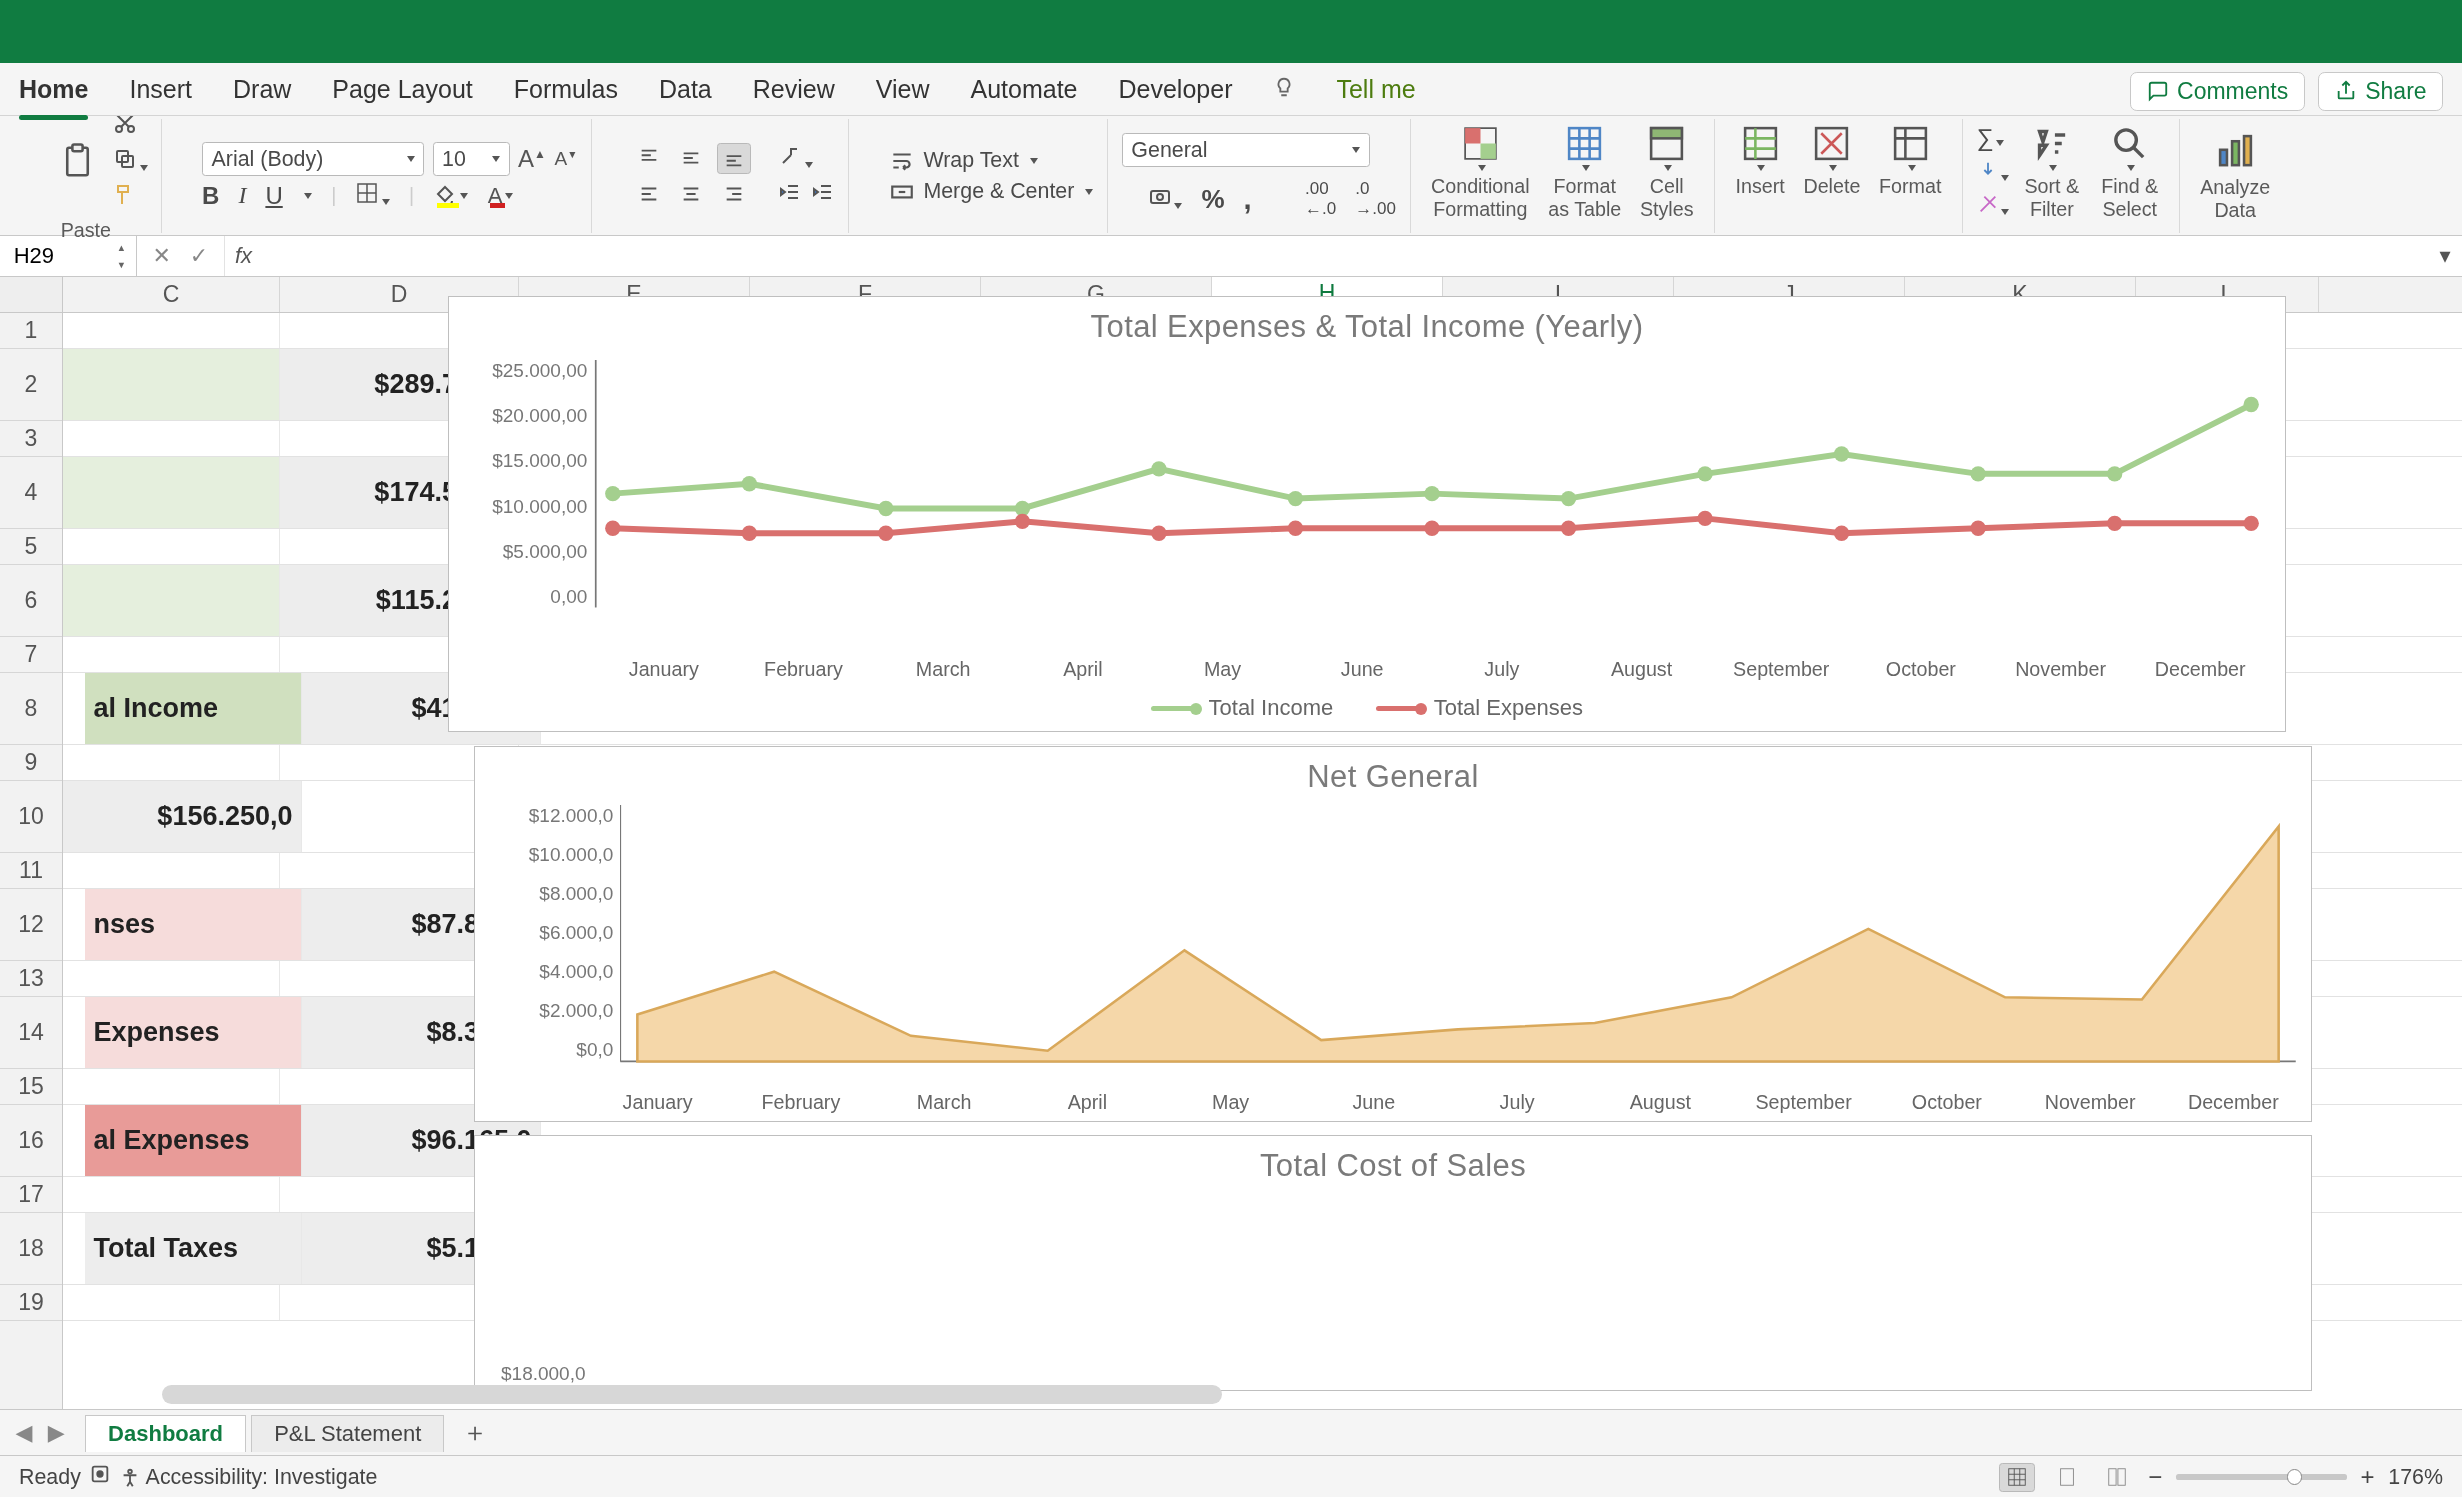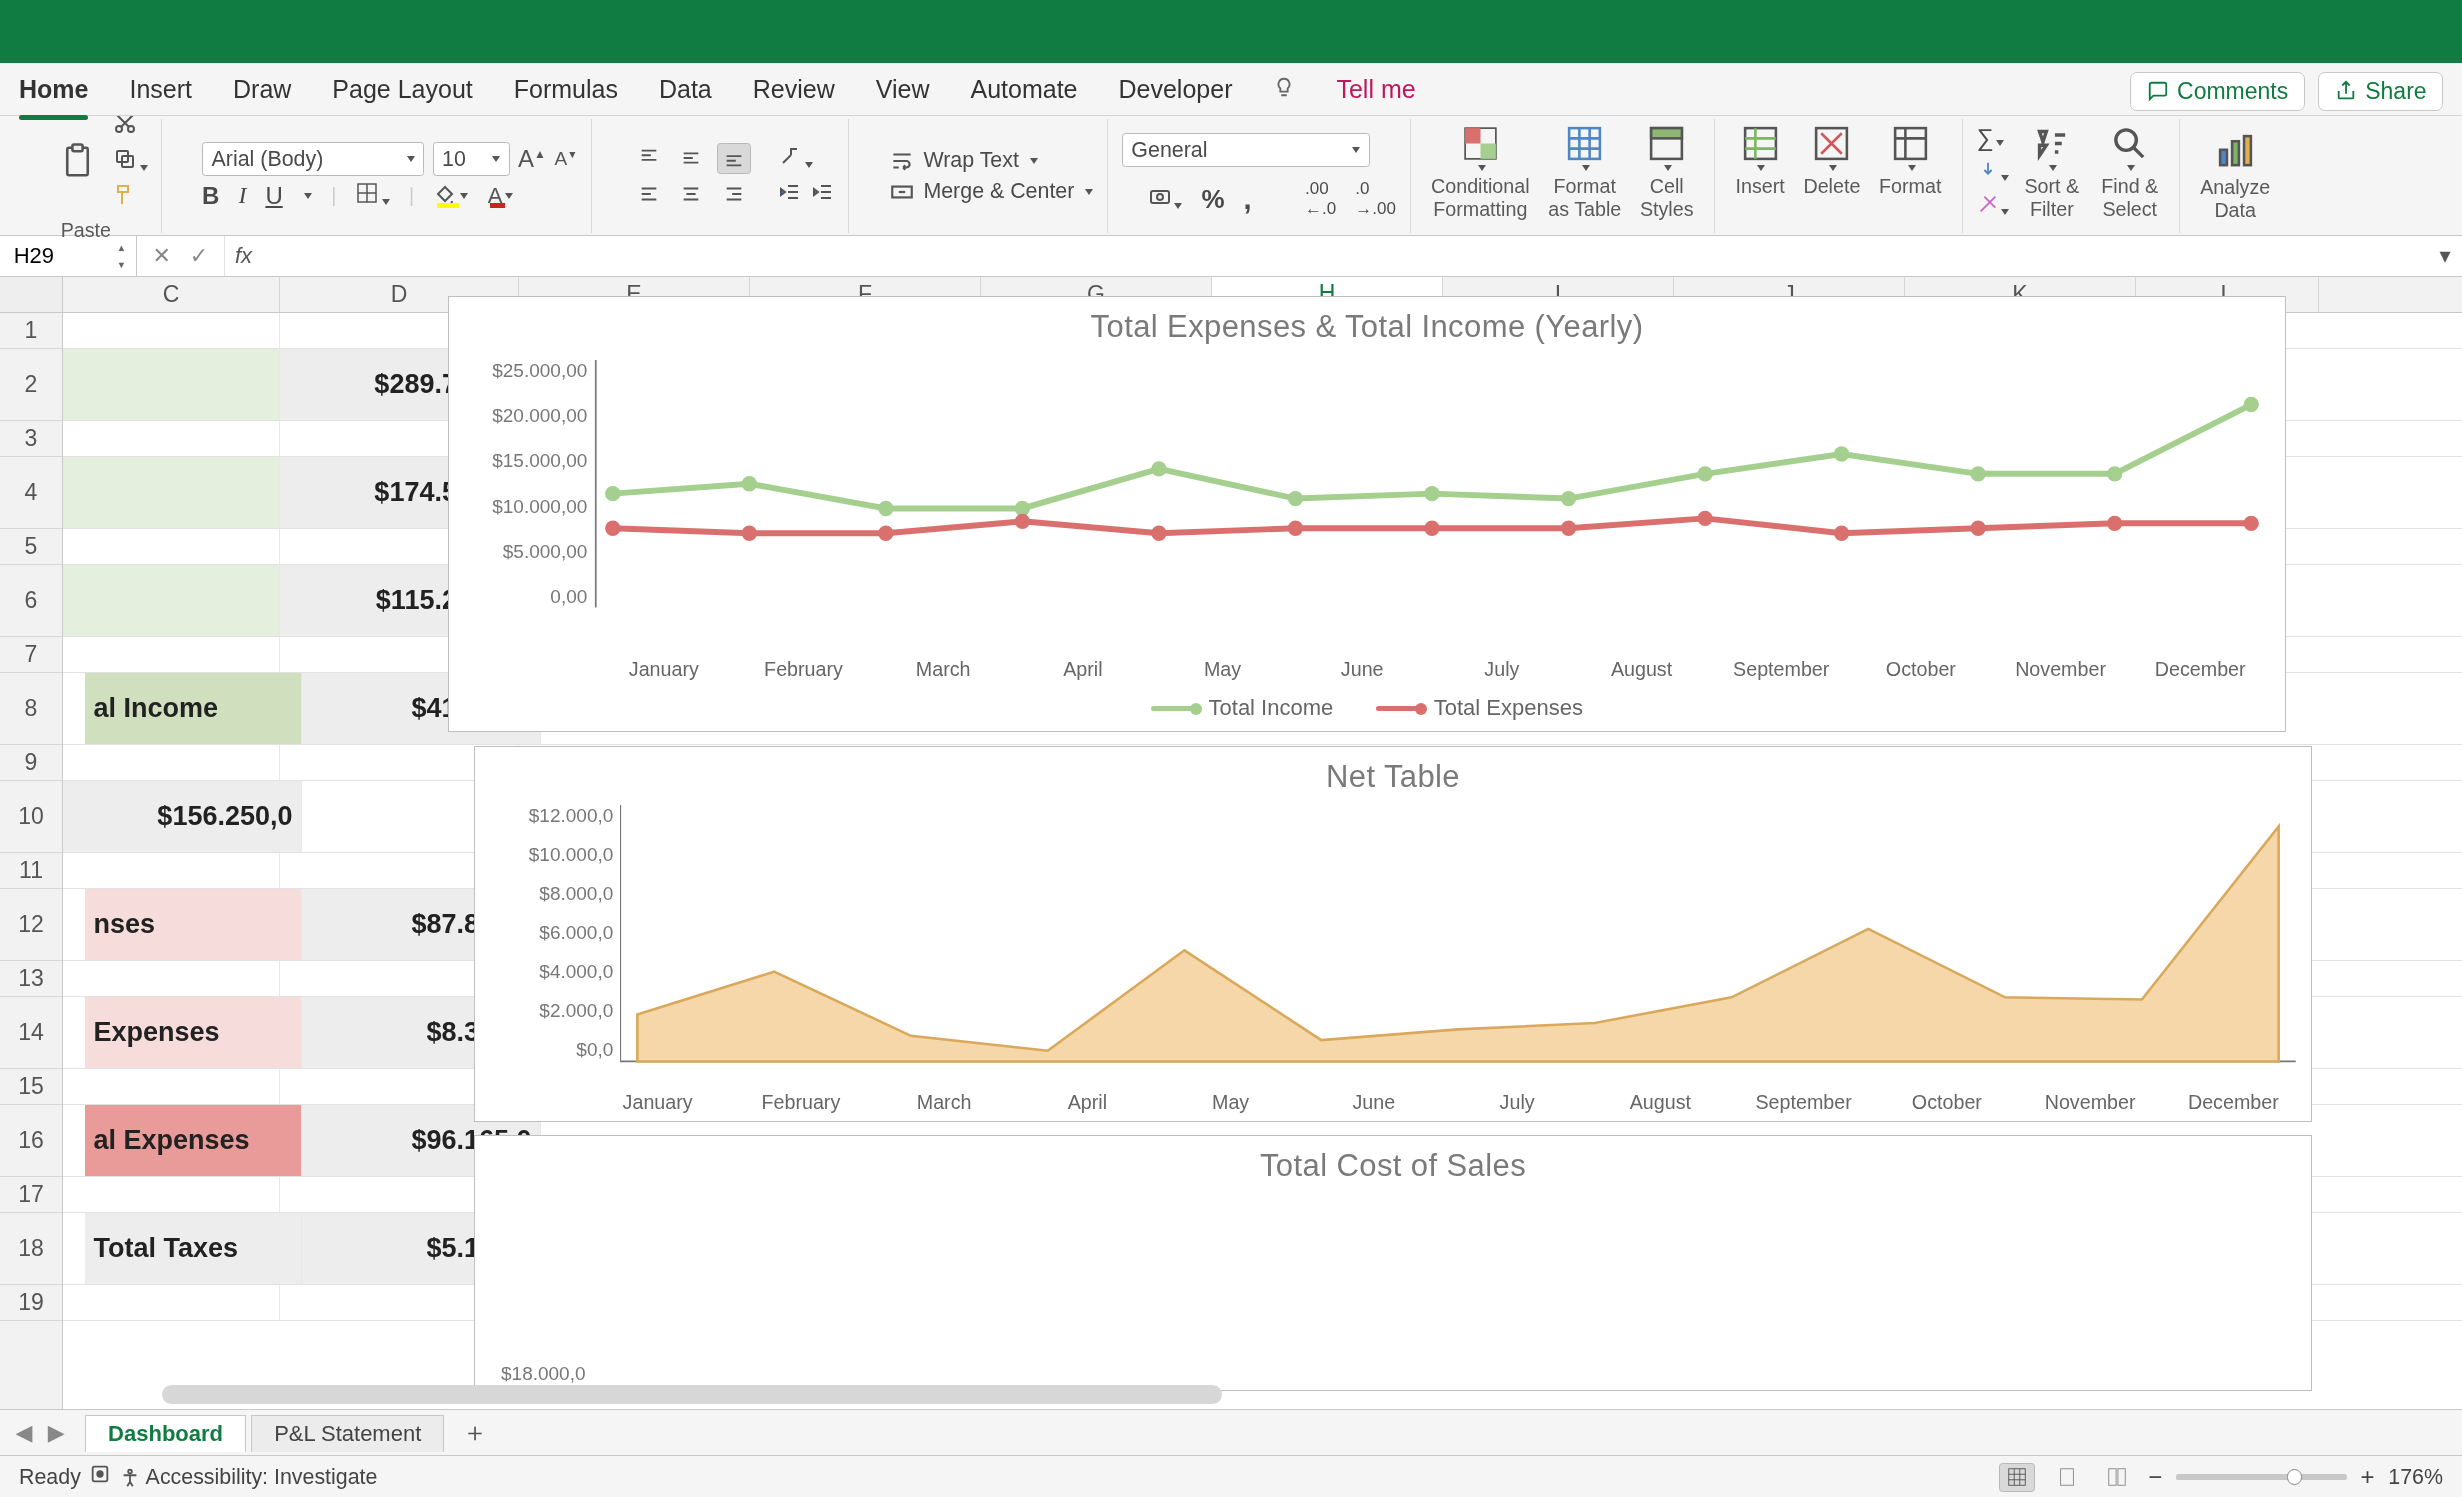--- a/index.html
+++ b/index.html
@@ -112,21 +112,21 @@
   <span class="tab">Data</span>
   <span class="tab">Review</span>
   <span class="tab">View</span>
   <span class="tab">Automate</span>
   <span class="tab">Developer</span>
   <span style="color:#666">
     <svg width="22" height="22" viewBox="0 0 24 24" fill="none" stroke="#666" stroke-width="2">
         <path d="M9 21h6M10 17h4M12 3a6 6 0 0 0-4 10.5V17h8v-3.5A6 6 0 0 0 12 3z"></path>
       </svg>
   </span>
-  <span class="tab" style="color:#be185d">Tell me</span>
+  <span class="tab" style="color:#4d7c0f">Tell me</span>
   <div class="ribbon-right">
     <div class="pill green">
       <svg viewBox="0 0 24 24" fill="none" stroke="#107c41" stroke-width="2">
           <path d="M21 15a2 2 0 0 1-2 2H7l-4 4V5a2 2 0 0 1 2-2h14a2 2 0 0 1 2 2z"></path>
         </svg>
       <span>Comments</span>
     </div>
     <div class="pill green">
       <svg viewBox="0 0 24 24" fill="none" stroke="#107c41" stroke-width="2">
           <path d="M4 12v7a1 1 0 0 0 1 1h14a1 1 0 0 0 1-1v-7M16 6l-4-4-4 4M12 2v13"></path>
@@ -572,21 +572,21 @@
         <span>November</span>
         <span>December</span>
       </div>
     <div class="legend" style="bottom:10.3px">
       <span><span class="line" style="background:#a4cf8e"></span><span class="dot" style="background:#a4cf8e"></span><span>Total Income</span></span>
       <span><span class="line" style="background:#d9706e"></span><span class="dot" style="background:#d9706e"></span><span>Total Expenses</span></span>
     </div>
   </div>
 
   <div class="chartbox" style="left:474px;top:469px;width:1838px;height:376px">
-    <div class="chart-title">Net Table</div>
+    <div class="chart-title">Net General</div>
     <div class="ylabels" id="yl2" style="top:58px;height:256px;width:128px">
         <div>$12.000,0</div>
         <div>$10.000,0</div>
         <div>$8.000,0</div>
         <div>$6.000,0</div>
         <div>$4.000,0</div>
         <div>$2.000,0</div>
         <div>$0,0</div>
       </div>
     <svg class="plot" id="plot2" style="left:145px;top:58px" width="1676" height="265" viewBox="0 0 1960 310">

